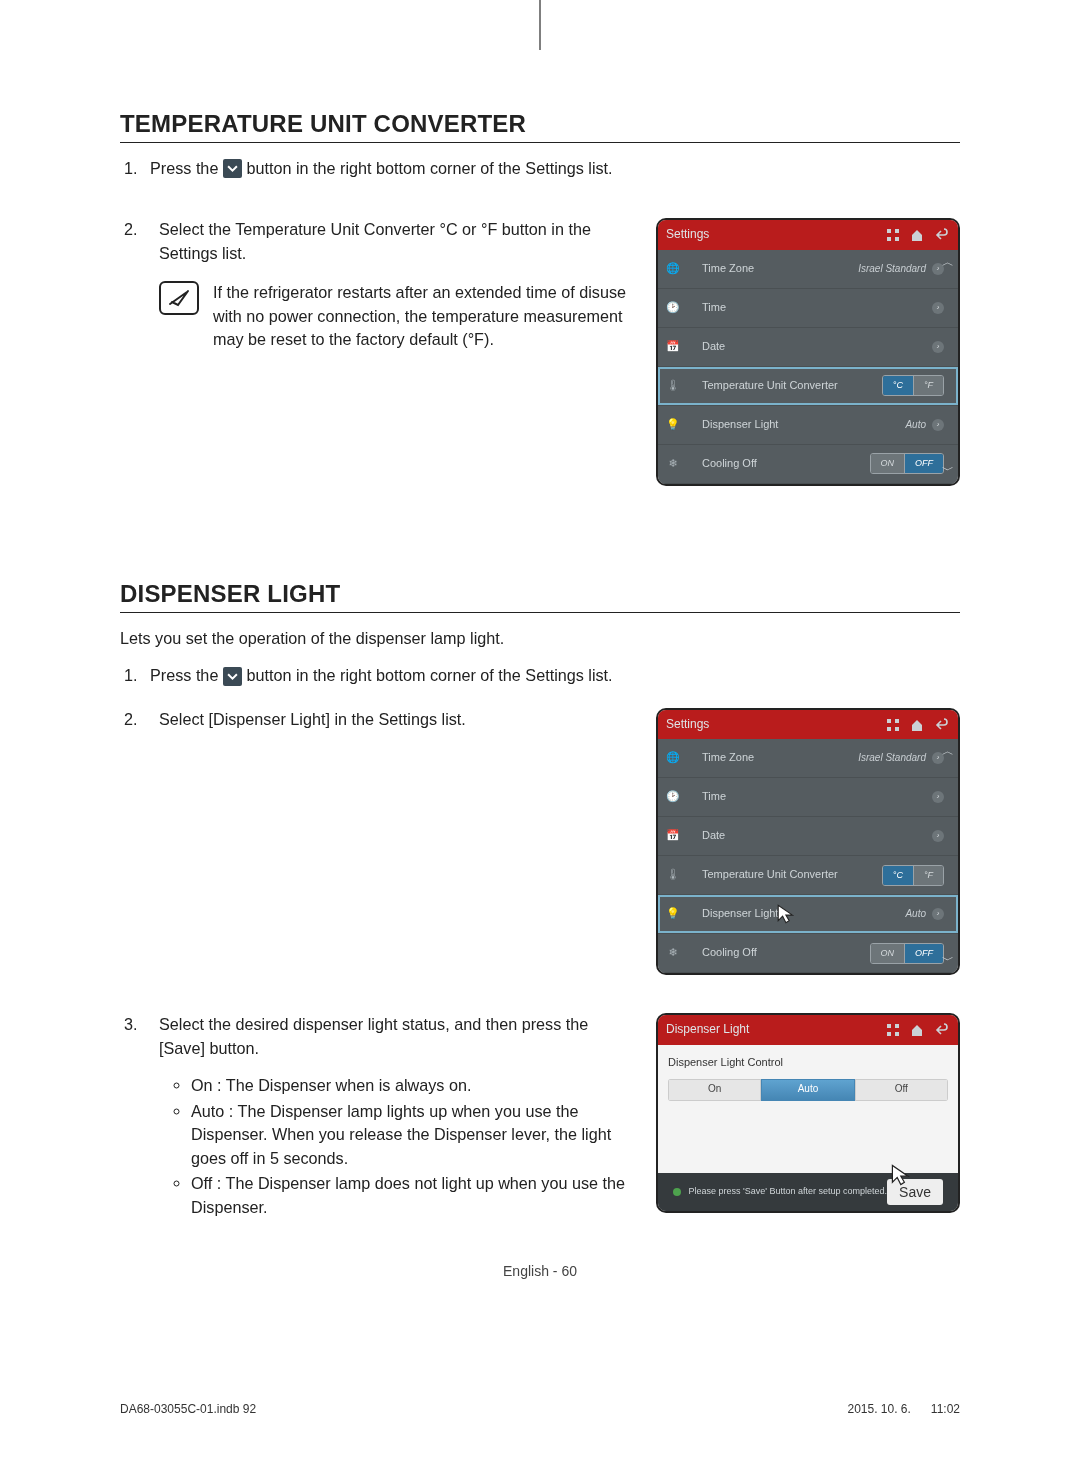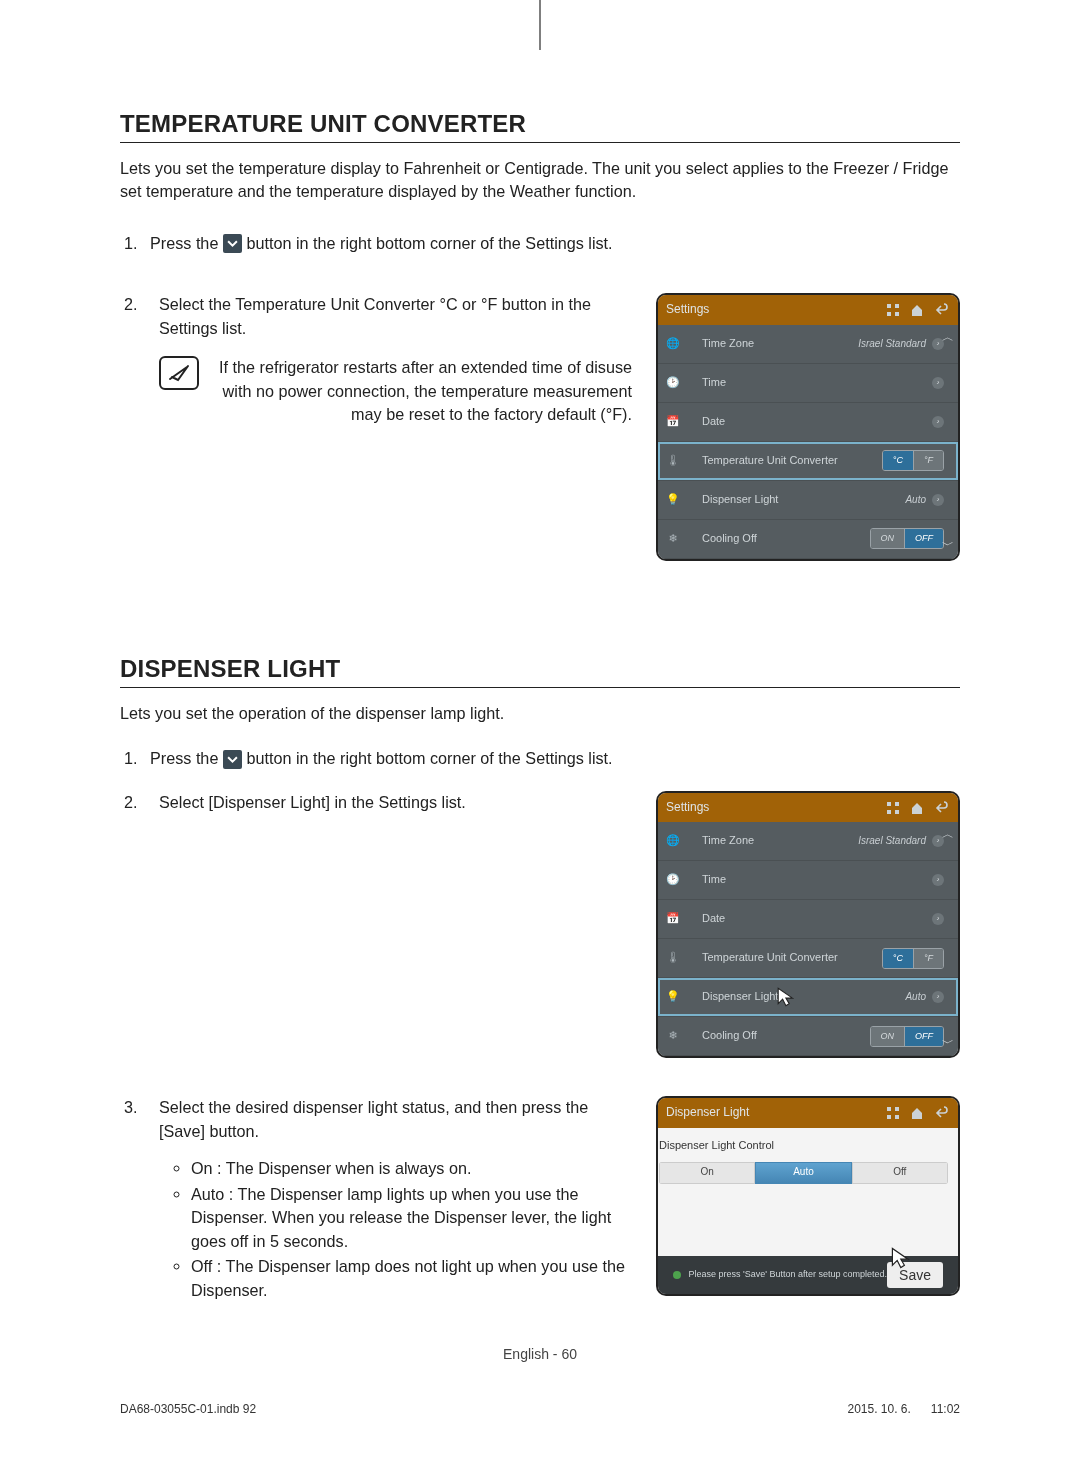--- a/index.html
+++ b/index.html
@@ -82,34 +82,33 @@
     border-radius: 6px;
     position: relative;
     display: flex;
     align-items: center;
     justify-content: center;
   }
   .note-badge svg { display:block; }
   .note-text {
     font-size: 16.2px;
     line-height: 1.45;
-    text-align: right;
   }
 
   
   .panel {
     width: 300px;
     border: 2px solid #222;
     border-radius: 10px;
     overflow: hidden;
     font-family: Arial, sans-serif;
     box-shadow: 0 0 0 1px #bbb inset;
   }
   .panel-header {
-    background: #a16207;
+    background: #b91c1c;
     color: #dfe4e7;
     display: flex;
     align-items: center;
     padding: 6px 8px;
     gap: 6px;
   }
   .panel-header .title {
     flex: 1;
     font-size: 12px;
   }
@@ -181,21 +180,21 @@
   }
   .toggle span:last-child { border-right: none; }
   .toggle .active { background: #2e6f9a; color: #fff; }
   .highlight-row {
     box-shadow: inset 0 0 0 2px #7bb3cc;
   }
 
   
   .dl-body {
     background: #f4f4f4;
-    padding: 10px 10px 8px 1px;
+    padding: 10px 10px 8px 10px;
     position: relative;
     min-height: 110px;
   }
   .dl-sub {
     font-size: 11px;
     color: #333;
     margin-bottom: 8px;
   }
   .seg {
     display: flex;
@@ -270,21 +269,20 @@
   .sec-spacer { height: 66px; }
 </style>
 </head>
 <body>
 
 <div class="page-border"></div>
 
 <div class="content">
 
   <h2 class="section-title">TEMPERATURE UNIT CONVERTER</h2>
-  <p class="intro">Lets you set the temperature display to Fahrenheit or Centigrade. The unit you select applies to the Freezer / Fridge set temperature and the temperature displayed by the Weather function.</p>
 
   <ol>
     <li>
       <span>Press the</span>
       <span class="btn-icon">
         <svg width="11" height="11" viewBox="0 0 10 10">
             <path d="M1 3 L5 7 L9 3" stroke="#fff" stroke-width="1.8" fill="none"></path>
           </svg>
       </span>
       <span>button in the right bottom corner of the Settings list.</span>
@@ -383,21 +381,21 @@
             </div>
           </div>
         </div>
       </div>
     </li>
   </ol>
 
   <div class="sec-spacer"></div>
 
   <h2 class="section-title">DISPENSER LIGHT</h2>
-  <p class="intro" style="margin-bottom:22px">Lets you set the operation of the dispenser lamp light.</p>
+  <p class="intro" style="margin-bottom:14px">Lets you set the operation of the dispenser lamp light.</p>
 
   <ol>
     <li style="margin-bottom:20px">
       <span>Press the</span>
       <span class="btn-icon">
         <svg width="11" height="11" viewBox="0 0 10 10">
             <path d="M1 3 L5 7 L9 3" stroke="#fff" stroke-width="1.8" fill="none"></path>
           </svg>
       </span>
       <span>button in the right bottom corner of the Settings list.</span>

